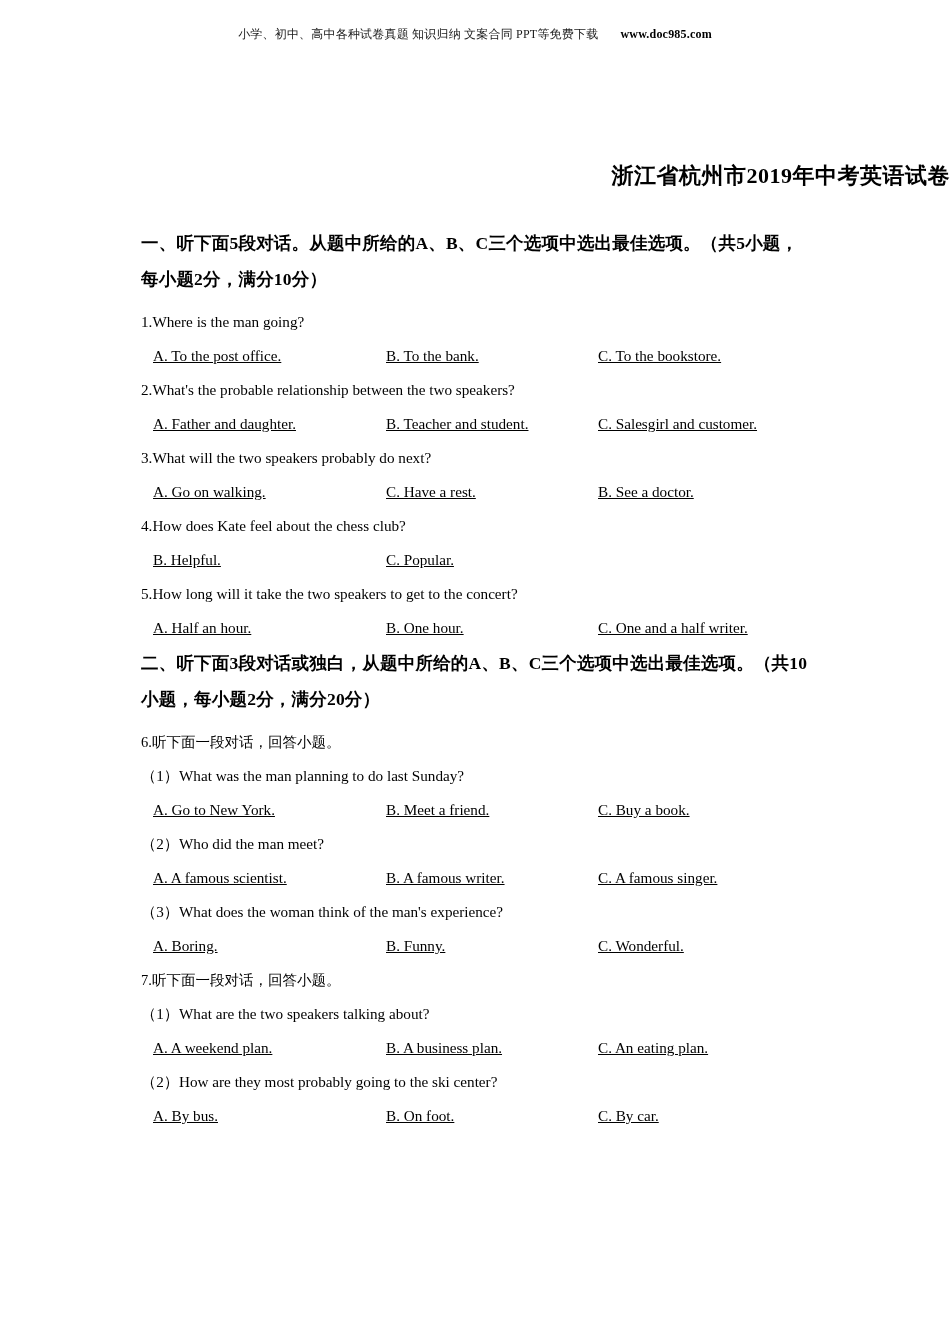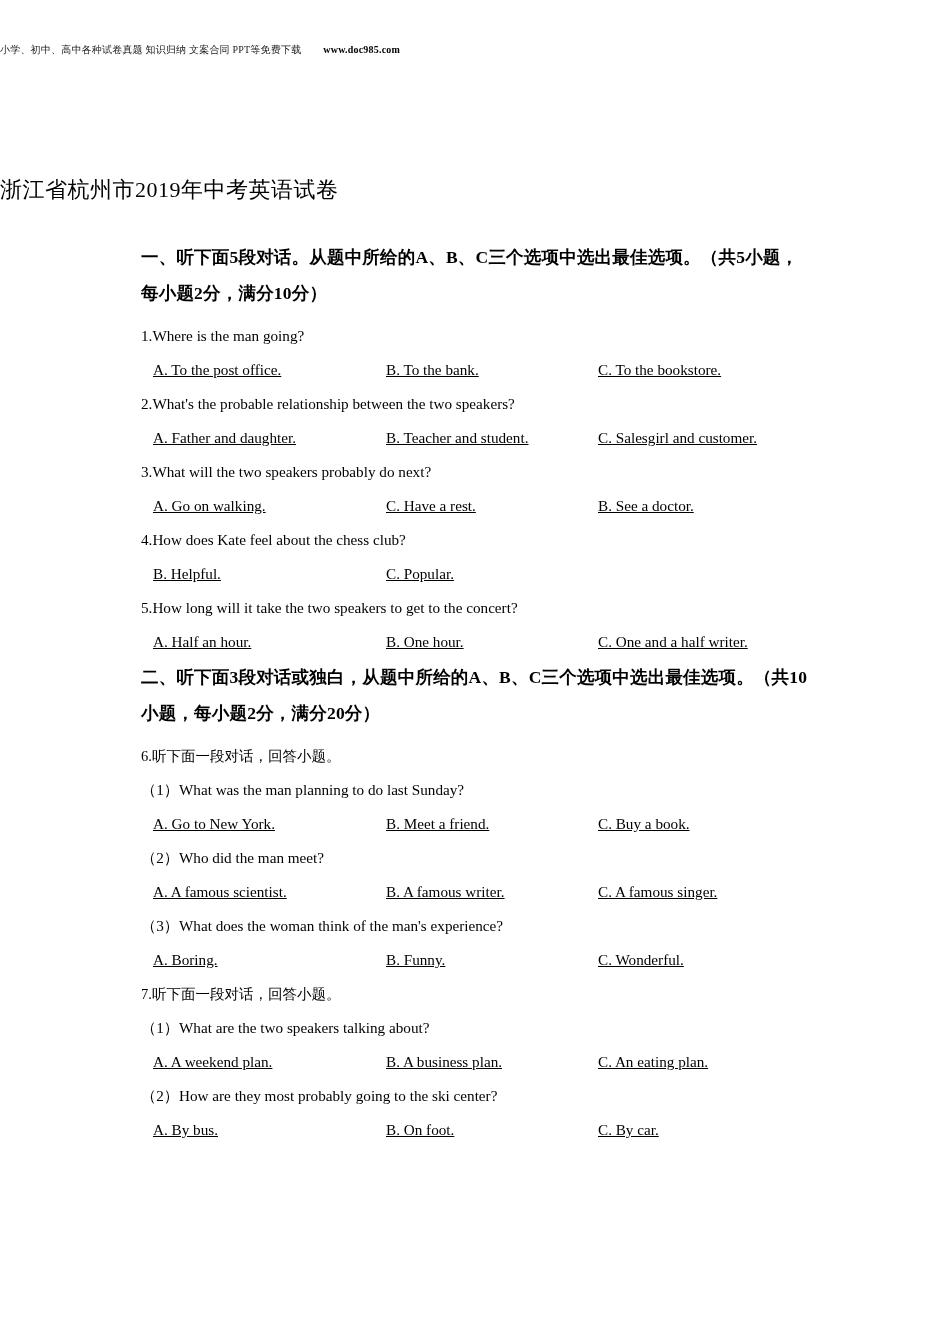--- a/index.html
+++ b/index.html
@@ -8,36 +8,37 @@
     background: #ffffff;
   }
   body {
     width: 950px;
     height: 1344px;
     font-family: "Liberation Serif", "DejaVu Serif", serif;
     color: #000000;
     overflow: hidden;
   }
   .header-bar {
-    padding-top: 43px;
-    font-size: 10px;
+    padding-top: 26px;
+    text-align: center;
+    font-size: 12px;
     color: #1a1a1a;
     letter-spacing: 0.2px;
   }
   .header-bar .site {
     font-weight: bold;
     margin-left: 22px;
     color: #000000;
     text-decoration: none;
   }
   .page-title {
     margin-top: 118px;
-    text-align: left;
+    text-align: right;
     font-size: 22px;
-    font-weight: normal;
+    font-weight: bold;
     letter-spacing: 0.5px;
   }
   .doc-body {
     width: 668px;
     margin: 34px auto 0 auto;
   }
   .section-heading {
     font-size: 17.5px;
     font-weight: bold;
     line-height: 36px;

